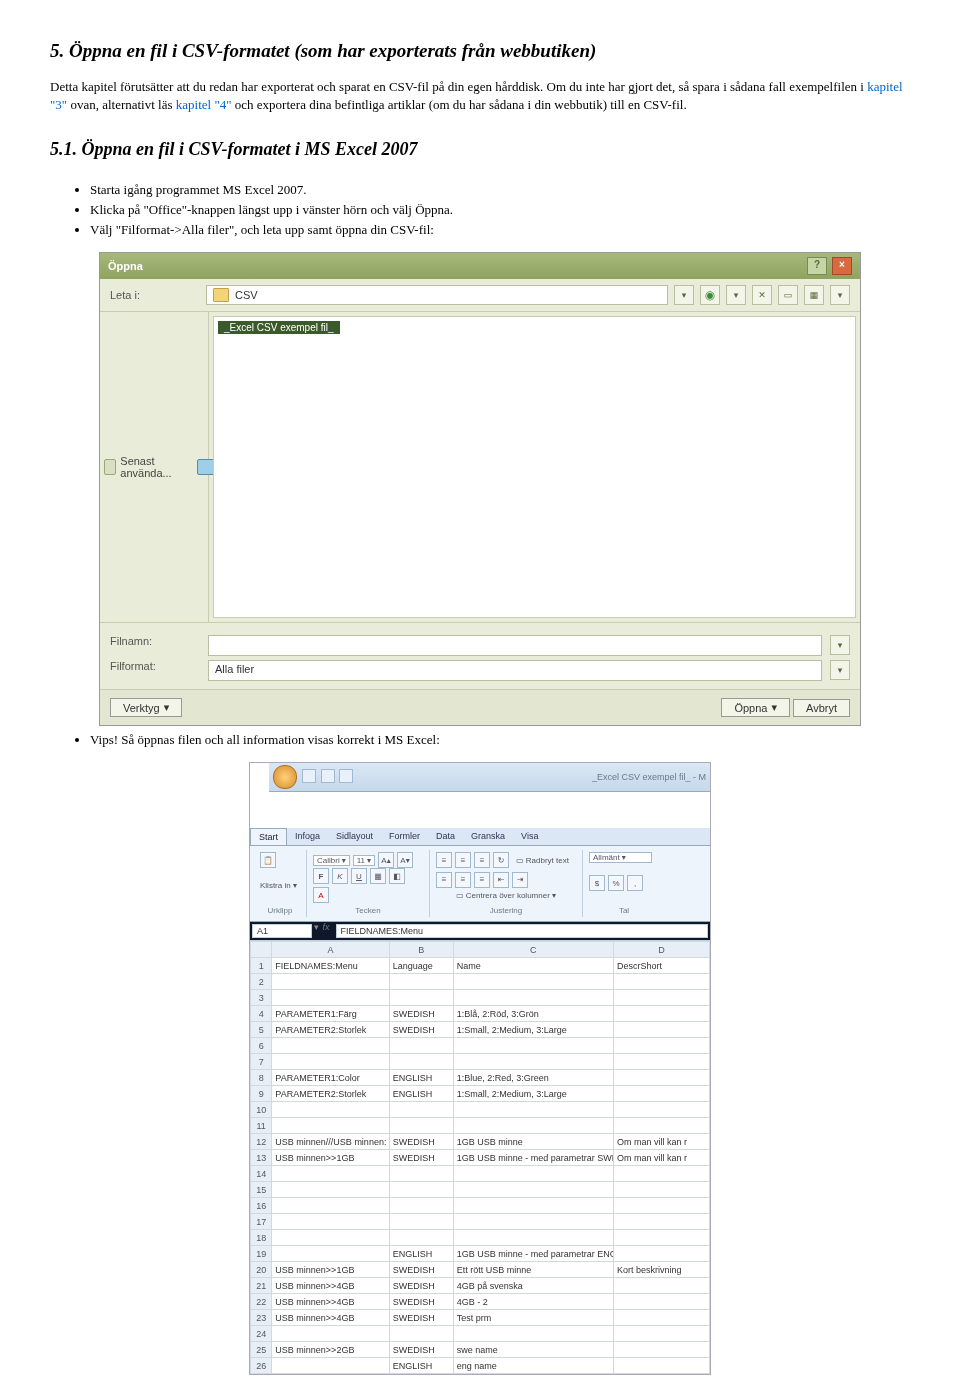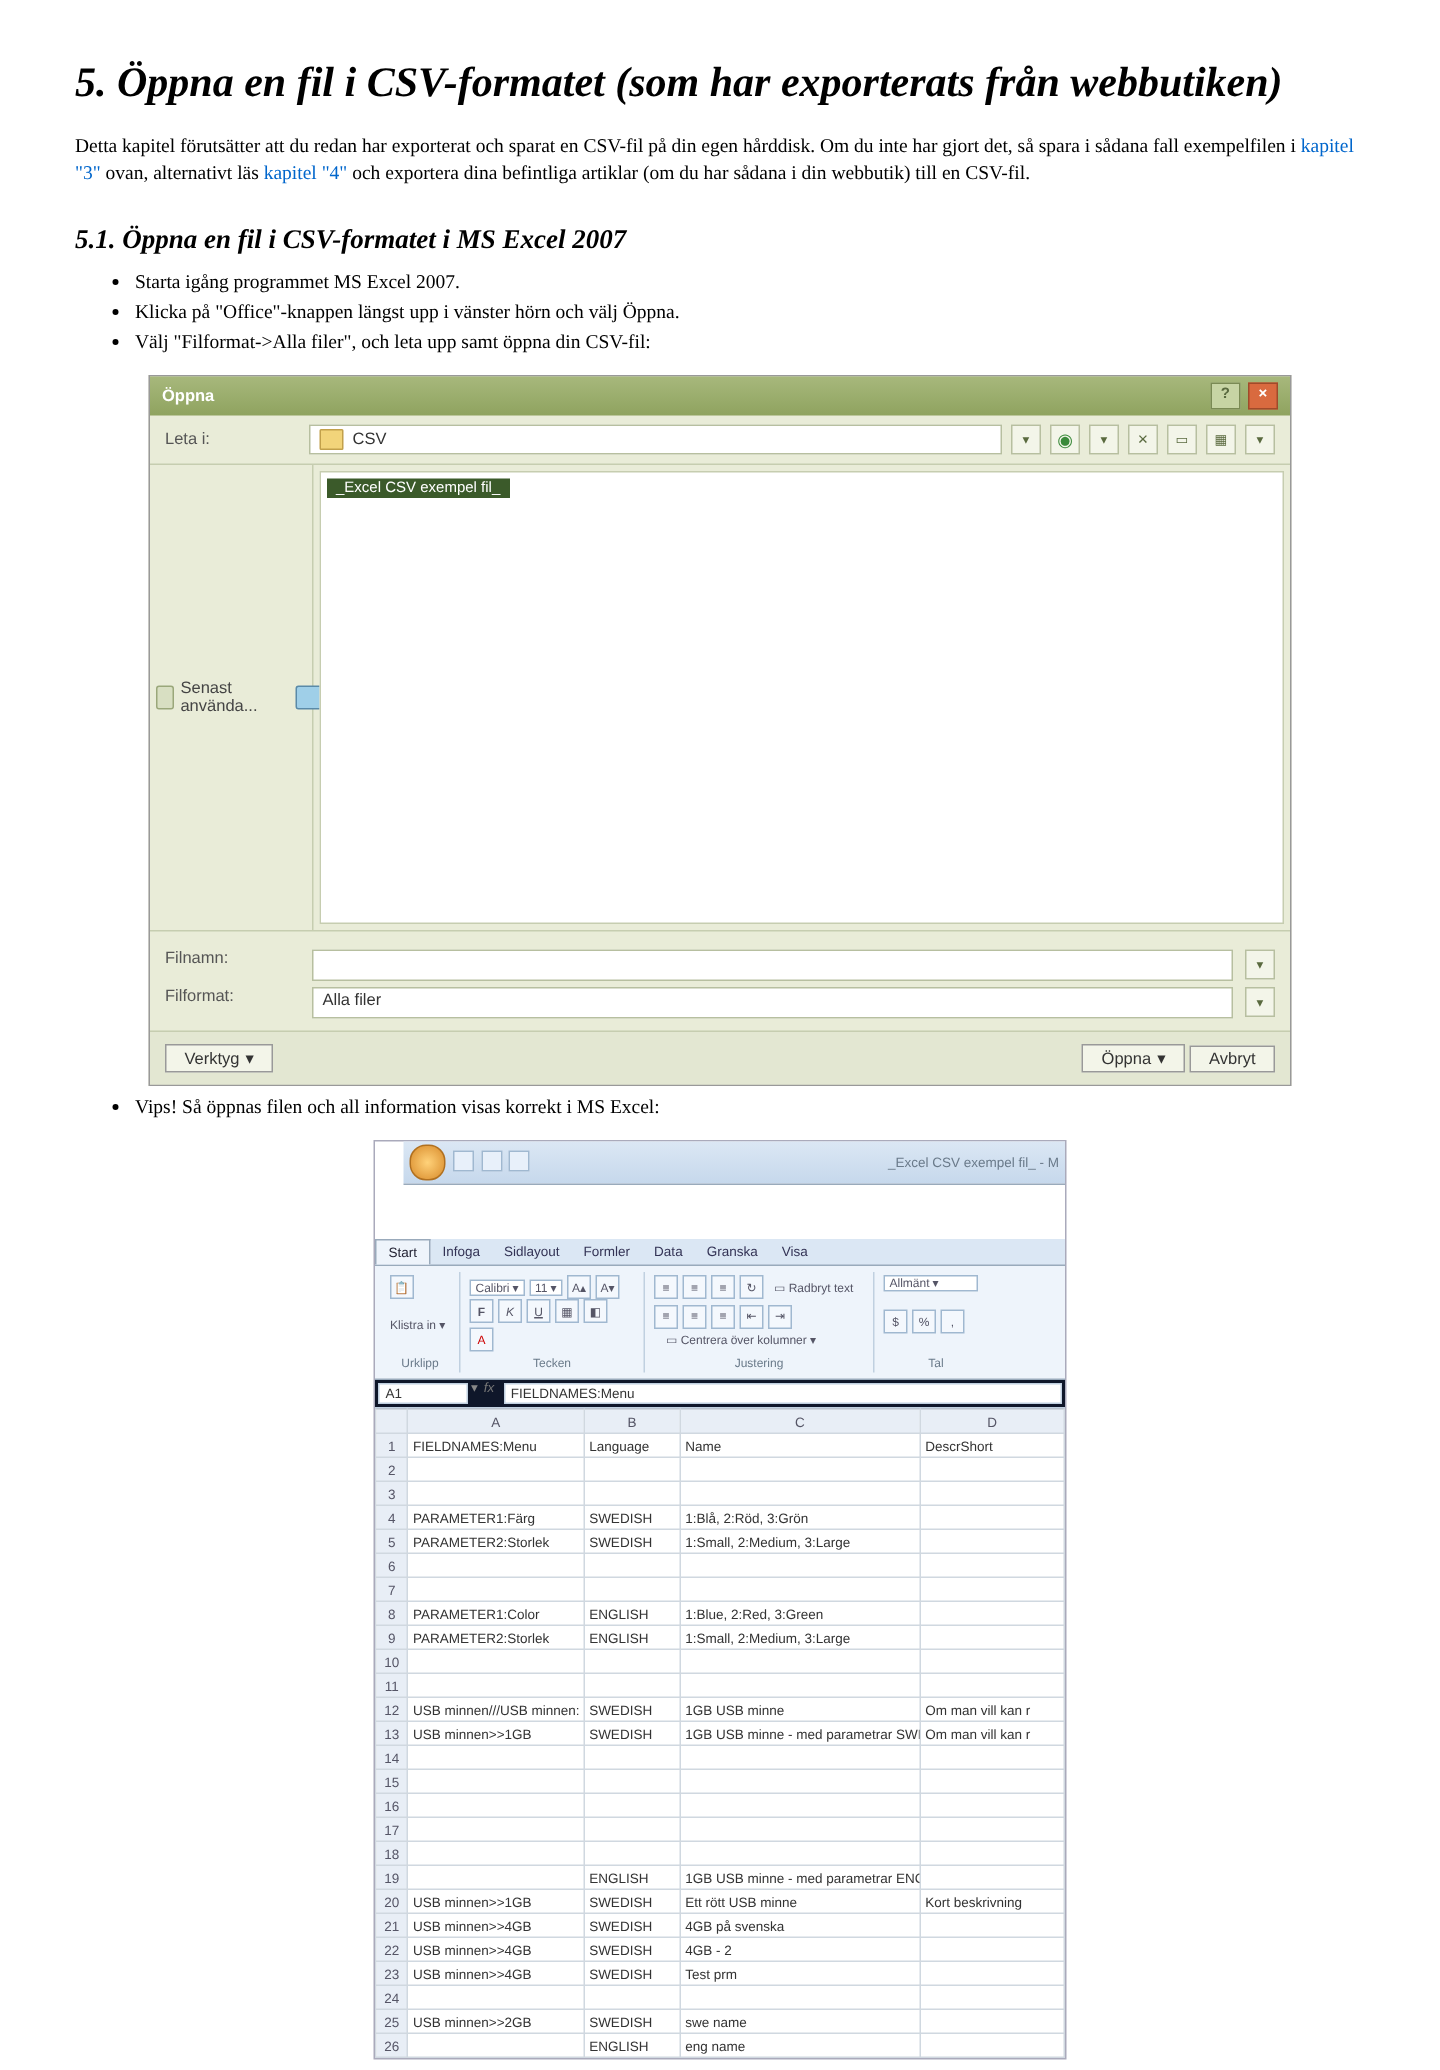--- a/index.html
+++ b/index.html
@@ -7,33 +7,33 @@
     margin: 0;
     padding: 40px 50px;
     width: 860px;
     background: #fff;
     color: #000;
     font-size: 13px;
   }
   h1.main-title {
     font-style: italic;
     font-weight: bold;
-    font-size: 28px;
+    font-size: 19px;
     margin: 0 0 16px 0;
   }
   p.intro {
     margin: 8px 0;
     line-height: 1.35;
   }
   a.link { color: #0066cc; text-decoration: none; }
   h2.sub-title {
     font-style: italic;
     font-weight: bold;
     font-size: 18px;
-    margin: 26px 0 10px 0;
+    margin: 26px 0 22px 0;
   }
   ul.bullets {
     margin: 6px 0 14px 0;
     padding-left: 40px;
   }
   ul.bullets li { margin: 4px 0; }
   .dialog {
     width: 760px;
     margin: 6px auto 0 auto;
     border: 1px solid #999;
@@ -338,21 +338,21 @@
         <span class="mini-btn">≡</span>
         <span class="mini-btn">↻</span>
         <span style="margin-left:4px">▭ <span>Radbryt text</span></span>
       </div>
       <div class="ctrls">
         <span class="mini-btn">≡</span>
         <span class="mini-btn">≡</span>
         <span class="mini-btn">≡</span>
         <span class="mini-btn">⇤</span>
         <span class="mini-btn">⇥</span>
-        <span style="margin-left:8px">▭ <span>Centrera över kolumner</span> ▾</span>
+        <span style="margin-left:20px">▭ <span>Centrera över kolumner</span> ▾</span>
       </div>
       <div class="lbl">Justering</div>
     </div>
     <div class="rgroup" style="width:70px;border-right:none">
       <div class="ctrls">
           <span class="mini-combo" style="width:55px"><span>Allmänt</span> ▾</span>
         </div>
       <div class="ctrls">
         <span class="mini-btn">$</span>
         <span class="mini-btn">%</span>

